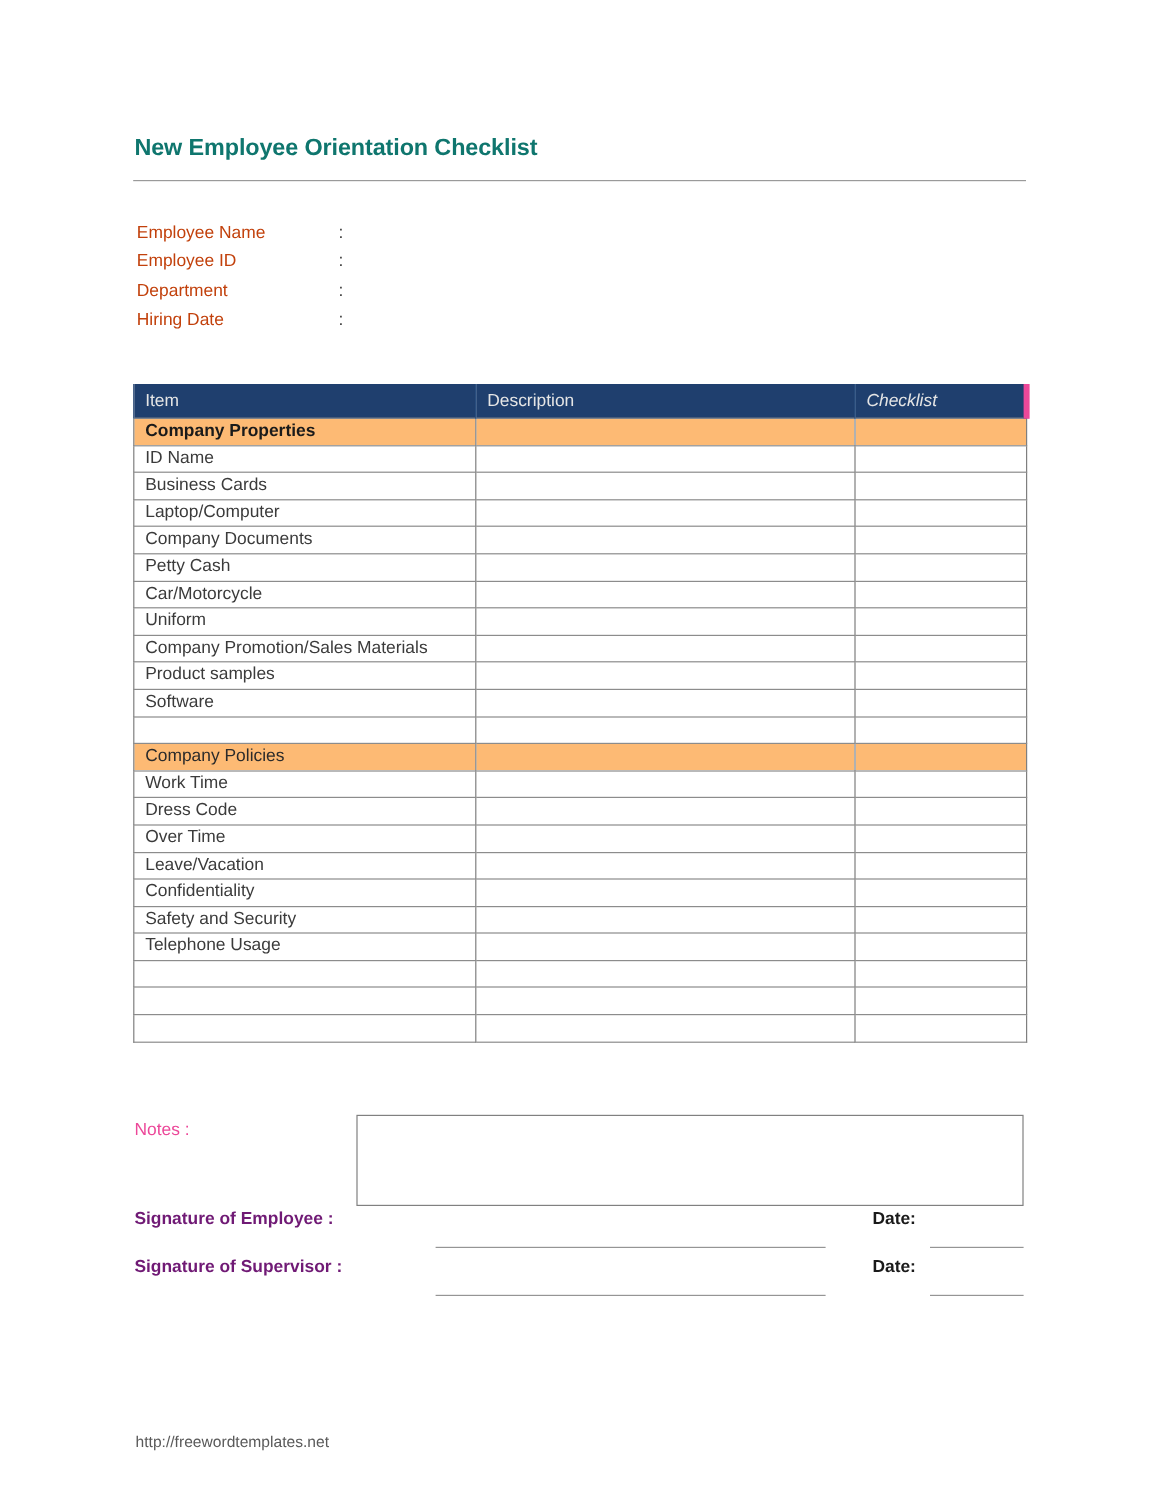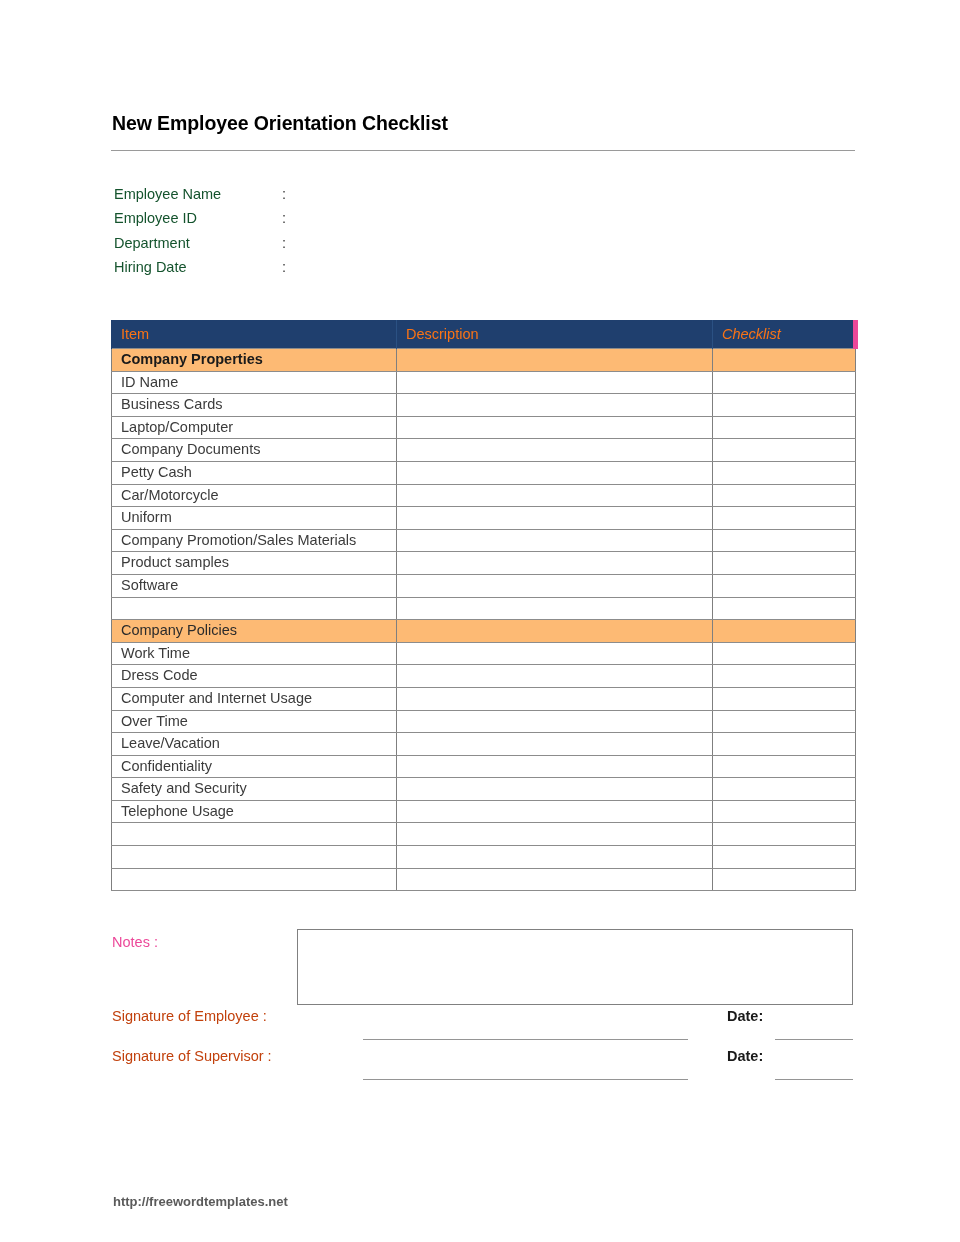--- a/index.html
+++ b/index.html
@@ -24,21 +24,21 @@
   }
 
   
   .title {
     position: absolute;
     left: 112px;
     top: 112px;
     font-size: 19.5px;
     font-weight: bold;
     letter-spacing: -0.1px;
-    color: #000000;
+    color: #0f766e;
     white-space: nowrap;
   }
   .title-rule {
     position: absolute;
     left: 111px;
     top: 150px;
     width: 744px;
     height: 1px;
     background: #9a9a9a;
   }
@@ -51,21 +51,21 @@
     width: 400px;
   }
   .info-row {
     display: flex;
     align-items: baseline;
     height: 24.4px;
   }
   .info-label {
     width: 168px;
     font-size: 14.5px;
-    color: #14532d;
+    color: #c2410c;
     white-space: nowrap;
   }
   .info-colon {
     font-size: 14.5px;
     color: #3b3b3b;
   }
   .info-value {
     margin-left: 8px;
     font-size: 14.5px;
     color: #3b3b3b;
@@ -79,21 +79,21 @@
     width: 744px;
     border-collapse: collapse;
     table-layout: fixed;
   }
   .table col.c-item { width: 285px; }
   .table col.c-desc { width: 316px; }
   .table col.c-check { width: 143px; }
 
   .table th {
     background: #1f3f6e;
-    color: #f97316;
+    color: #e5e5e5;
     font-size: 14.5px;
     font-weight: normal;
     text-align: left;
     padding: 3px 0 4px 9px;
     height: 21px;
     border-right: 1px solid #2b5183;
     border-left: 1px solid #1f3f6e;
     vertical-align: middle;
   }
   .table th:last-child { border-right: 5px solid #ec4899; font-style: italic; }
@@ -139,22 +139,22 @@
     height: 76px;
     border: 1px solid #808080;
     background: #ffffff;
     box-sizing: border-box;
   }
 
   
   .sig-label {
     position: absolute;
     font-size: 14.5px;
-    font-weight: normal;
-    color: #c2410c;
+    font-weight: bold;
+    color: #701a75;
     white-space: nowrap;
   }
   .sig-emp { left: 112px; top: 1008px; }
   .sig-sup { left: 112px; top: 1048px; }
 
   .date-label {
     position: absolute;
     font-size: 14.5px;
     font-weight: bold;
     color: #1a1a1a;
@@ -172,21 +172,20 @@
   .date-line-1 { left: 775px; top: 1039px; width: 78px; }
   .date-line-2 { left: 775px; top: 1079px; width: 78px; }
 
   
   .footer {
     position: absolute;
     left: 113px;
     top: 1194px;
     font-size: 13px;
     color: #5a5a5a;
-    font-weight: bold;
   }
 </style>
 </head>
 <body>
 
 <div class="page">
 
   <div class="title">New Employee Orientation Checklist</div>
   <div class="title-rule"></div>
 
@@ -296,25 +295,20 @@
           <td class="item-cell">Work Time</td>
           <td class="description-cell"></td>
           <td class="checklist-cell"></td>
         </tr>
         <tr>
           <td class="item-cell">Dress Code</td>
           <td class="description-cell"></td>
           <td class="checklist-cell"></td>
         </tr>
         <tr>
-          <td class="item-cell">Computer and Internet Usage</td>
-          <td class="description-cell"></td>
-          <td class="checklist-cell"></td>
-        </tr>
-        <tr>
           <td class="item-cell">Over Time</td>
           <td class="description-cell"></td>
           <td class="checklist-cell"></td>
         </tr>
         <tr>
           <td class="item-cell">Leave/Vacation</td>
           <td class="description-cell"></td>
           <td class="checklist-cell"></td>
         </tr>
         <tr>

